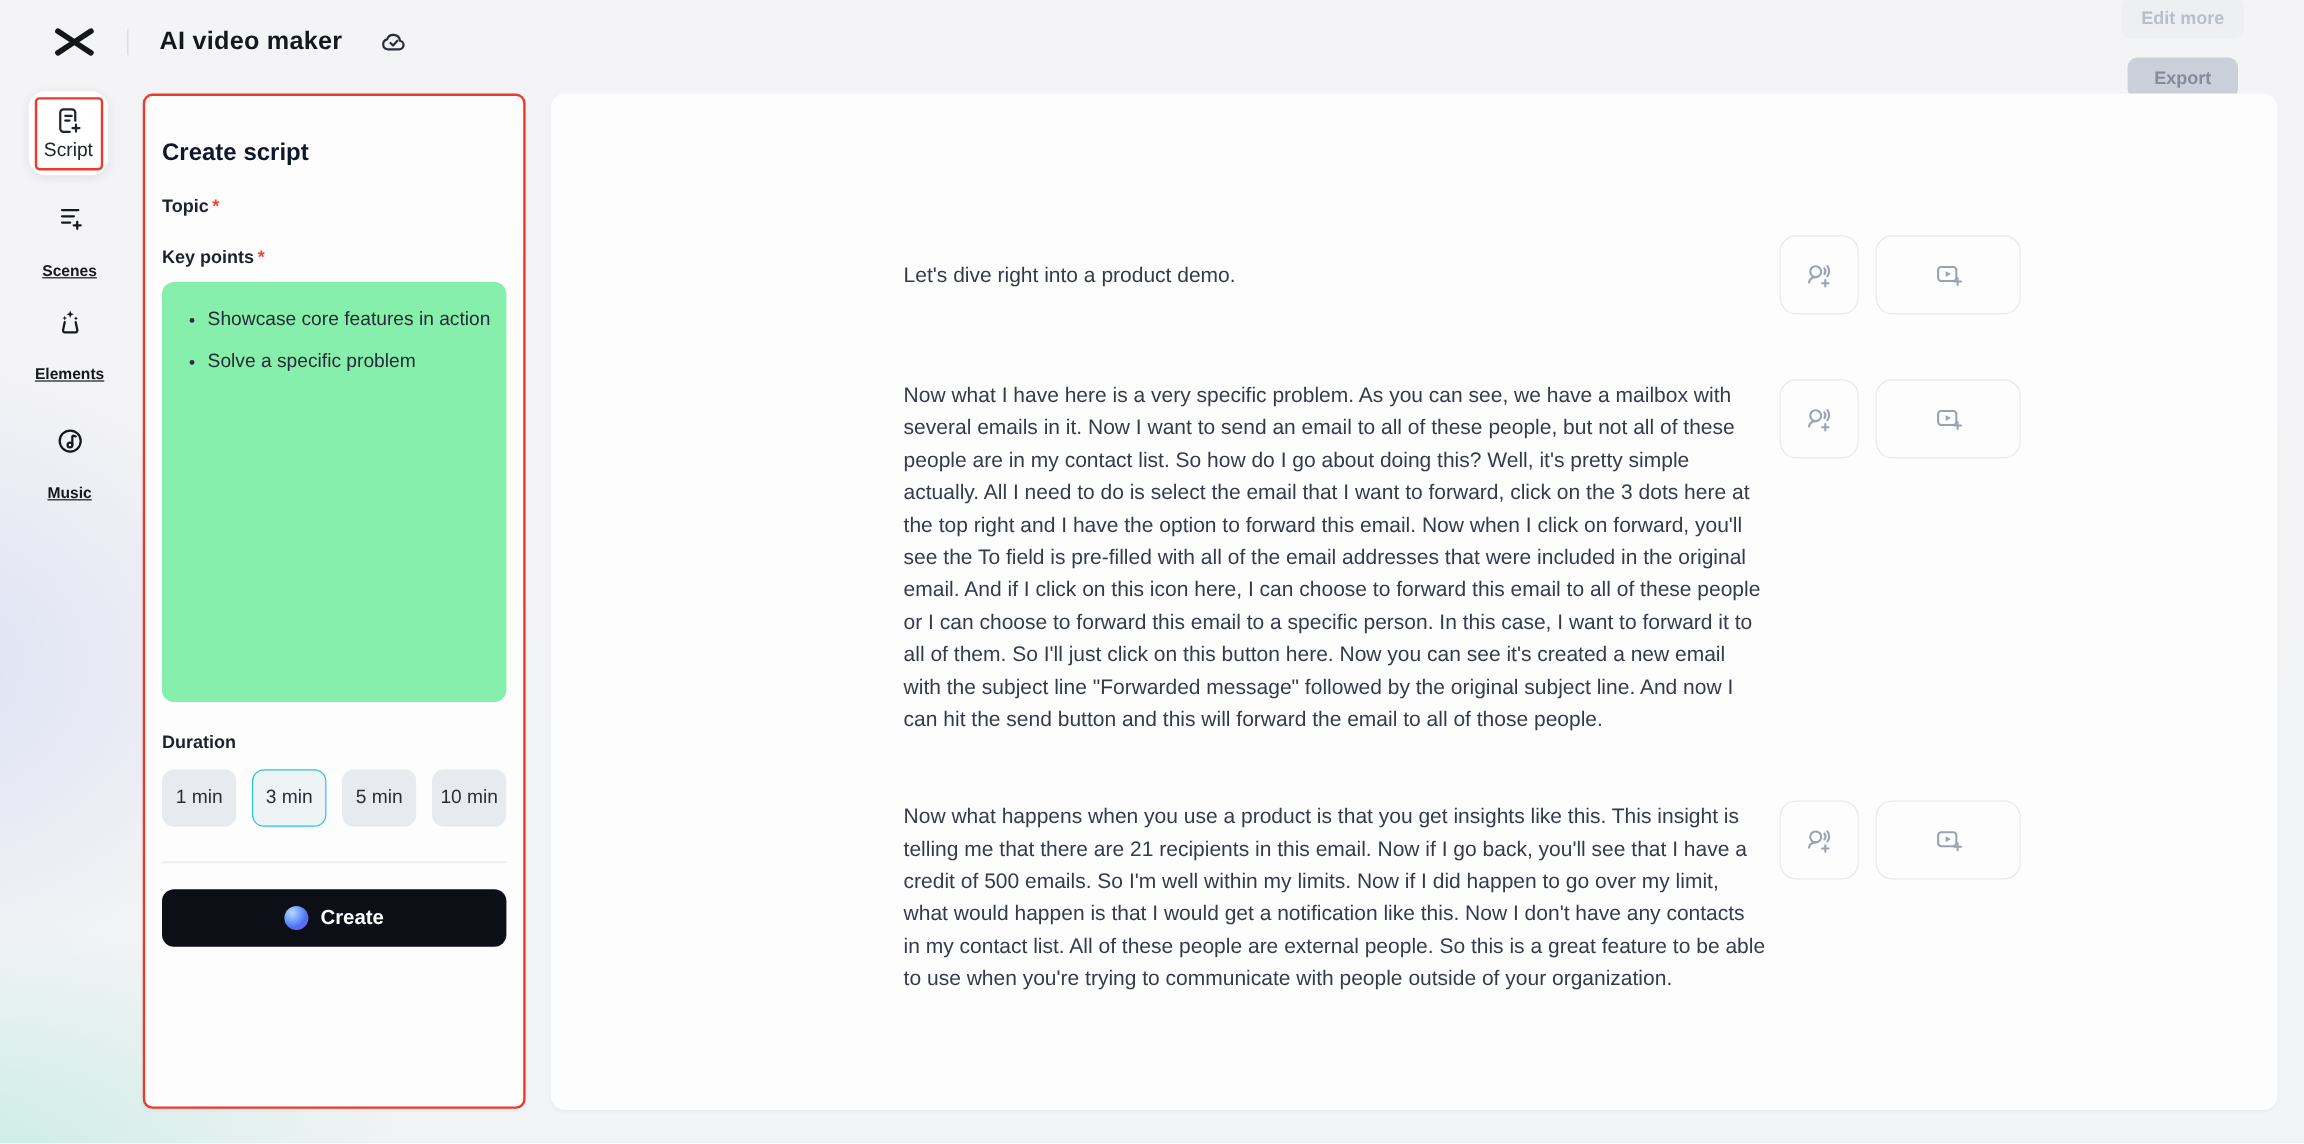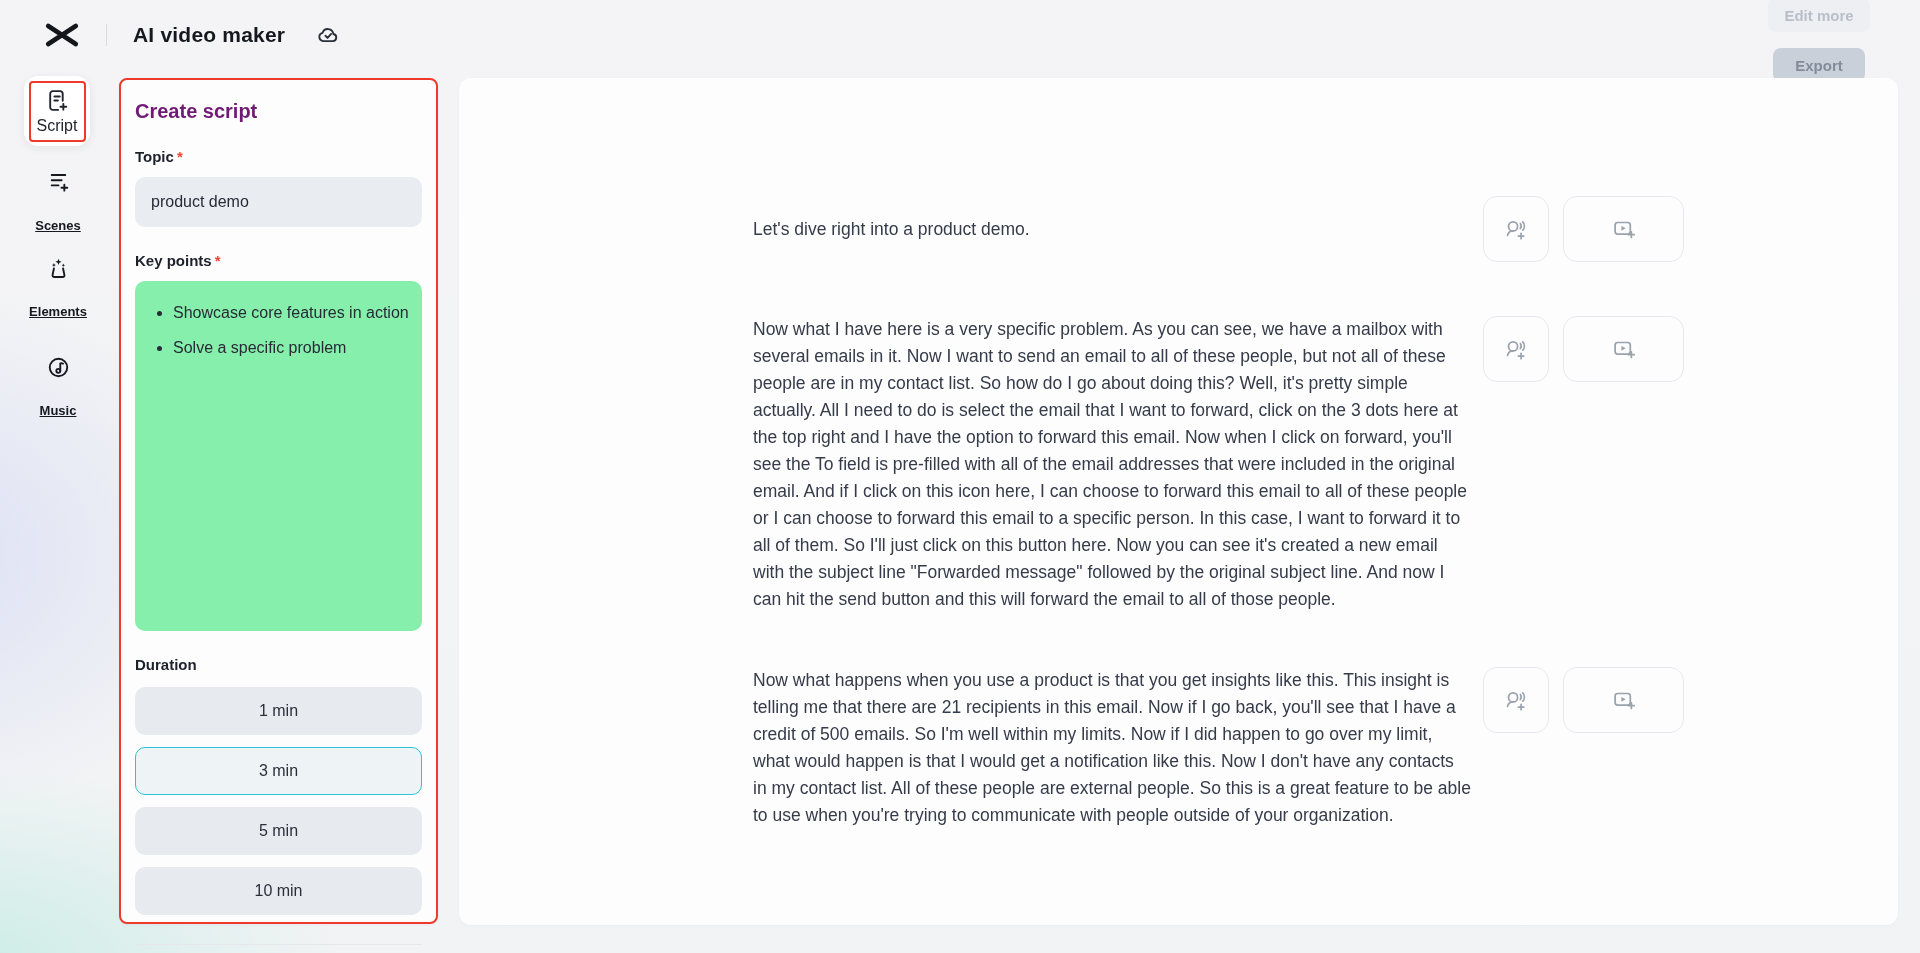--- a/index.html
+++ b/index.html
@@ -47,35 +47,35 @@
   }
   .annot { position:absolute; border:2.5px solid #ee392c; pointer-events:none; z-index:5; }
   #annot-script { left:29px; top:81px; width:57px; height:61px; border-radius:4px; }
 
   
   .panel {
     position:absolute; left:119px; top:78px; width:319px; height:846px;
     background:#fdfdfe; border:2.5px solid #ee392c; border-radius:8px;
     padding:14px 14px 0 14px; box-shadow:0 1px 3px rgba(20,30,50,.04);
   }
-  .panel-title { font-size:20px; font-weight:700; color:#701a75; margin-top:6px; }
+  .panel-title { font-size:20px; font-weight:700; color:#0f172a; margin-top:22px; }
   .field-label { margin-top:25px; font-size:15px; font-weight:700; color:#1d212b; }
   .req { color:#f04438; font-weight:700; margin-left:3px; }
   .topic-input {
     margin-top:12px; width:100%; height:50px; border:none; outline:none;
     background:#e9edf2; border-radius:10px; padding:0 16px;
     font-family:inherit; font-size:16px; color:#262b36;
   }
   .keypoints-box {
     margin-top:12px; width:100%; height:350px; background:#86efac; border-radius:10px;
     padding:14px 12px 0 10px; cursor:text;
   }
   .keypoints-box ul { list-style:disc; padding-left:28px; }
   .keypoints-box li { font-size:16px; color:#262b36; line-height:35px; }
-  .duration-grid { margin-top:14px; display:grid; grid-template-columns:1fr; gap:12px 13px; }
+  .duration-grid { margin-top:14px; display:grid; grid-template-columns:1fr 1fr 1fr 1fr; gap:12px 13px; }
   .dur-btn {
     height:48px; border-radius:10px; border:1.5px solid transparent; background:#e7ebef;
     font-family:inherit; font-size:16px; color:#2a2f3a; cursor:pointer;
   }
   .dur-btn.selected { border-color:#27c5d4; background:#eef3f6; }
   .panel-divider { margin-top:29px; height:1px; background:#e5e7ea; }
   .create-btn {
     margin-top:22px; width:100%; height:48px; border:none; border-radius:10px;
     background:#0c0f16; color:#ffffff; font-family:inherit; font-size:17px; font-weight:600;
     display:flex; align-items:center; justify-content:center; gap:10px; cursor:pointer;
@@ -211,21 +211,20 @@
     </div>
   </nav>
   <div class="annot" id="annot-script"></div>
 
   <section class="panel">
     <h2 class="panel-title">Create script</h2>
 
     <div class="field-label">
       <span>Topic</span><span class="req">*</span>
     </div>
-    <input class="topic-input" type="text" value="product demo" style="">
 
     <div class="field-label">
       <span>Key points</span><span class="req">*</span>
     </div>
     <div class="keypoints-box">
       <ul>
         <li>Showcase core features in action</li>
         <li>Solve a specific problem</li>
       </ul>
     </div>

